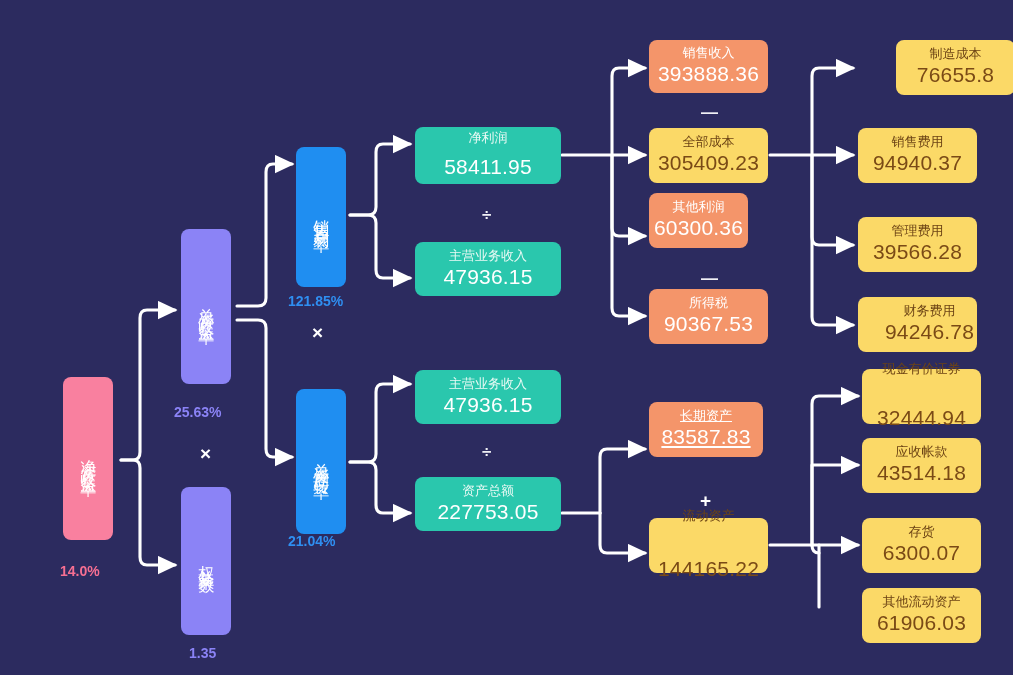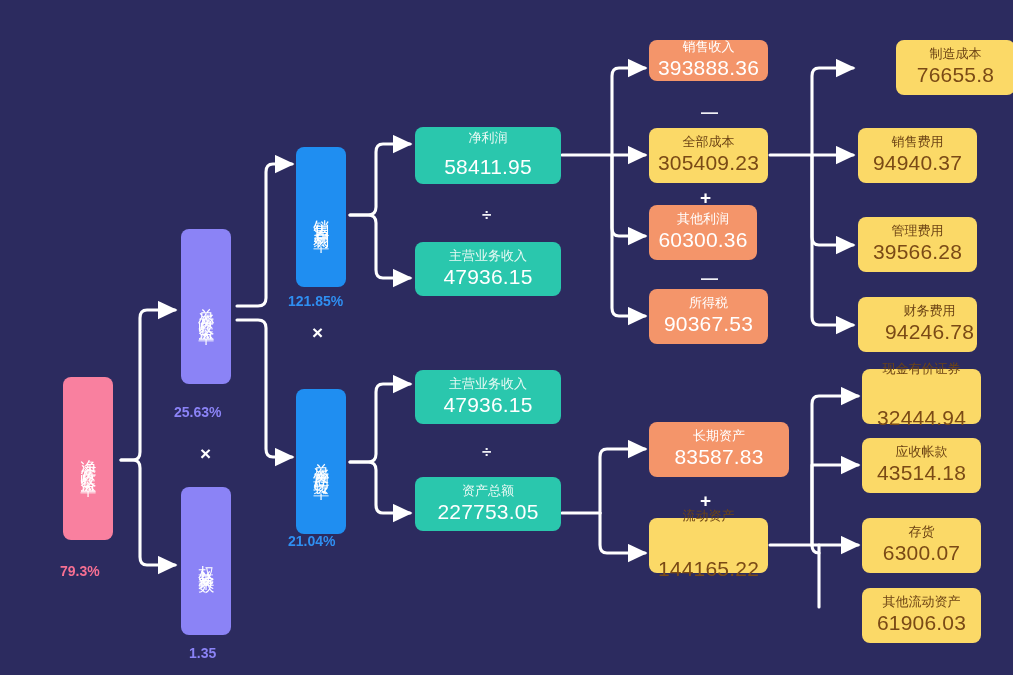--- a/index.html
+++ b/index.html
@@ -118,21 +118,21 @@
       <path d="M812,545 V465 H858" marker-end="url(#ah)"></path>
       <path d="M812,545 H858" marker-end="url(#ah)"></path>
       <path d="M812,545 Q812,553 819,553 M819,553 L819,553"></path>
       <path d="M819,545 Q819,553 819,560 V607"></path>
     </g>
   </svg>
 
   <div class="node pink vnode" style="left:63px;top:377px;width:50px;height:163px;">
     <span class="vtxt">净资产收益率</span>
   </div>
-  <div class="undercap cap-pink" style="left:60px;top:563px;">79.3%</div>
+  <div class="undercap cap-pink" style="left:60px;top:563px;">14.0%</div>
 
   <div class="node purple vnode" style="left:181px;top:229px;width:50px;height:155px;">
     <span class="vtxt">总资产收益率</span>
   </div>
   <div class="undercap cap-purple" style="left:174px;top:404px;text-align:right;">25.63%</div>
 
   <div class="op" style="left:200px;top:444px;">×</div>
 
   <div class="node purple vnode" style="left:181px;top:487px;width:50px;height:148px;">
     <span class="vtxt">权益乘数</span>
@@ -168,47 +168,47 @@
     <span class="val">47936.15</span>
   </div>
 
   <div class="op small dim" style="left:482px;top:443px;">÷</div>
 
   <div class="node teal" style="left:415px;top:477px;width:146px;height:54px;">
     <span class="lbl">资产总额</span>
     <span class="val">227753.05</span>
   </div>
 
-  <div class="node orange" style="left:649px;top:40px;width:119px;height:41px;">
+  <div class="node orange" style="left:649px;top:40px;width:119px;height:53px;">
     <span class="lbl">销售收入</span>
     <span class="val">393888.36</span>
   </div>
 
   <div class="op small dim" style="left:701px;top:104px;">—</div>
 
   <div class="node yellow" style="left:649px;top:128px;width:119px;height:55px;">
     <span class="lbl">全部成本</span>
     <span class="val">305409.23</span>
   </div>
 
   <div class="op" style="left:700px;top:188px;">+</div>
 
-  <div class="node orange" style="left:649px;top:205px;width:108px;height:55px;">
+  <div class="node orange" style="left:649px;top:193px;width:99px;height:55px;">
     <span class="lbl">其他利润</span>
     <span class="val">60300.36</span>
   </div>
 
   <div class="op small dim" style="left:701px;top:270px;">—</div>
 
   <div class="node orange" style="left:649px;top:289px;width:119px;height:55px;">
     <span class="lbl">所得税</span>
     <span class="val">90367.53</span>
   </div>
 
-  <div class="node orange" style="left:649px;top:422px;width:140px;height:55px;">
+  <div class="node orange" style="left:649px;top:402px;width:114px;height:55px;text-decoration:underline;">
     <span class="lbl">长期资产</span>
     <span class="val">83587.83</span>
   </div>
 
   <div class="op" style="left:700px;top:491px;">+</div>
 
   <div class="node yellow" style="left:649px;top:518px;width:119px;height:55px;gap:32px;">
     <span class="lbl">流动资产</span>
     <span class="val">144165.22</span>
   </div>

